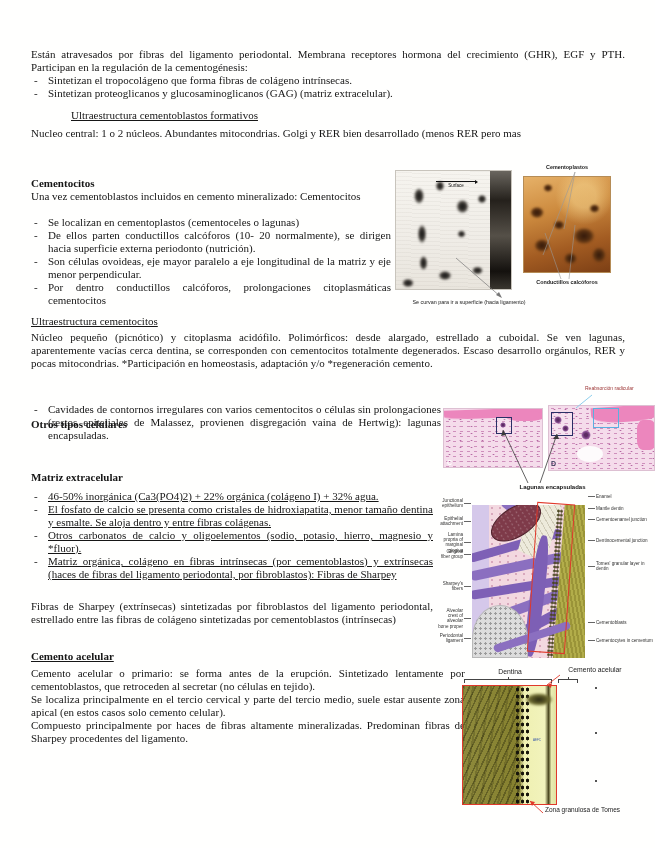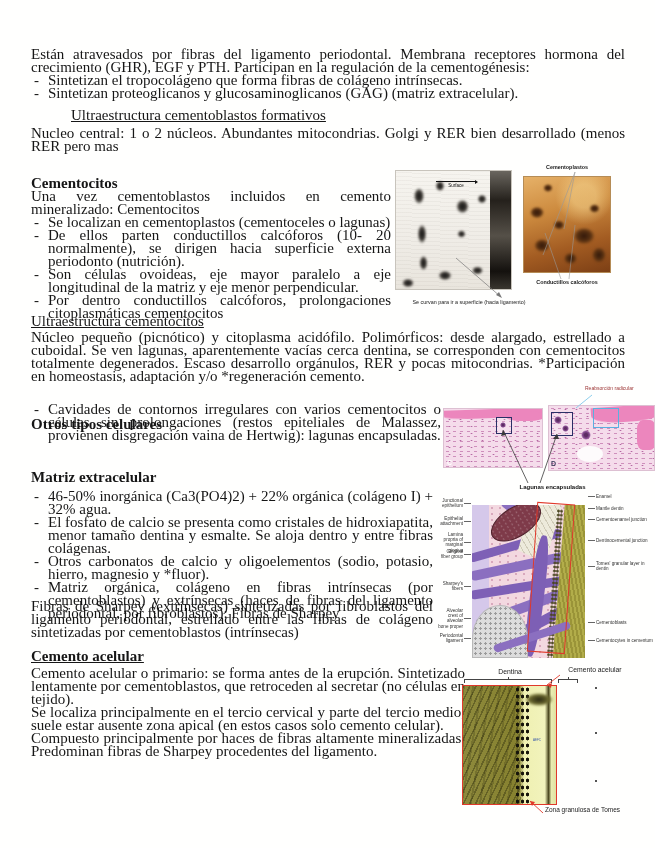--- a/index.html
+++ b/index.html
@@ -1,18 +1,18 @@
 <!DOCTYPE html>
 <html><head>
 <meta charset="utf-8">
 <style>
   html,body{margin:0;padding:0;background:#ffffff;}
   #page{position:relative;width:655px;height:848px;background:#fffffe;overflow:hidden;
         font-family:"Liberation Serif","DejaVu Serif",serif;color:#161616;}
-  .tblock{position:absolute;font-size:15px;line-height:13px;text-align:justify;}
+  .tblock{position:absolute;font-size:11px;line-height:13px;text-align:justify;}
   .head-b{font-weight:bold;}
   .head-u{text-decoration:underline;}
   .bullet{position:relative;padding-left:17px;}
   .bullet::before{content:"-";position:absolute;left:3px;top:0;}
   .fig{position:absolute;}
   .fig *{box-sizing:border-box;}
   .flabel{position:absolute;font-family:"Liberation Sans","DejaVu Sans",sans-serif;color:#222;
           text-align:center;line-height:1.15;}
   .micro{position:absolute;overflow:hidden;}
   .blob{position:absolute;border-radius:50%;filter:blur(1px);}
@@ -90,21 +90,21 @@
   <div class="tblock" style="left:31px;top:331px;width:594px;">Núcleo pequeño (picnótico) y citoplasma acidófilo. Polimórficos: desde alargado, estrellado a cuboidal. Se ven lagunas, aparentemente vacías cerca dentina, se corresponden con cementocitos totalmente degenerados. Escaso desarrollo orgánulos, RER y pocas mitocondrias. *Participación en homeostasis, adaptación y/o *regeneración cemento.</div>
 
   <div class="tblock head-b" style="left:31px;top:390px;width:300px;margin-top:28px;">Otros tipos celulares</div>
 
   <div class="tblock" style="left:31px;top:403px;width:410px;">
     <div class="bullet"><span>Cavidades de contornos irregulares con varios cementocitos o células sin prolongaciones (restos epiteliales de Malassez, provienen disgregación vaina de Hertwig): lagunas encapsuladas.</span></div>
   </div>
 
   <div class="tblock head-b" style="left:31px;top:471px;width:300px;">Matriz extracelular</div>
 
-  <div class="tblock" style="left:31px;top:490px;width:402px;">
+  <div class="tblock" style="left:31px;top:490px;width:402px;text-decoration:underline;">
     <div class="bullet"><span>46-50% inorgánica (Ca3(PO4)2) + 22% orgánica (colágeno I) + 32% agua.</span></div>
     <div class="bullet"><span>El fosfato de calcio se presenta como cristales de hidroxiapatita, menor tamaño dentina y esmalte. Se aloja dentro y entre fibras colágenas.</span></div>
     <div class="bullet"><span>Otros carbonatos de calcio y oligoelementos (sodio, potasio, hierro, magnesio y *fluor).</span></div>
     <div class="bullet"><span>Matriz orgánica, colágeno en fibras intrínsecas (por cementoblastos) y extrínsecas (haces de fibras del ligamento periodontal, por fibroblastos): Fibras de Sharpey</span></div>
   </div>
 
   <div class="tblock" style="left:31px;top:600px;width:402px;">Fibras de Sharpey (extrínsecas) sintetizadas por fibroblastos del ligamento periodontal, estrellado entre las fibras de colágeno sintetizadas por cementoblastos (intrínsecas)</div>
 
   <div class="tblock head-b head-u" style="left:31px;top:650px;width:300px;">Cemento acelular</div>
 

